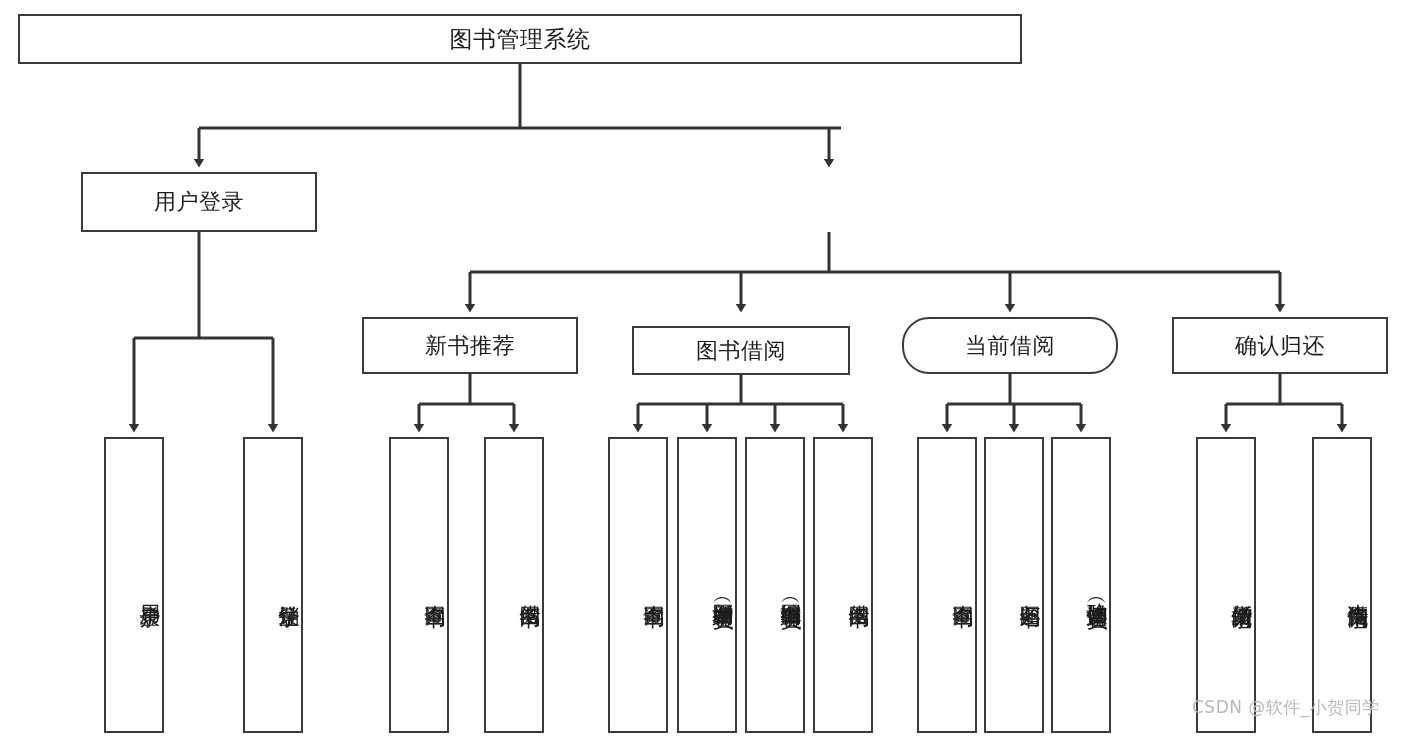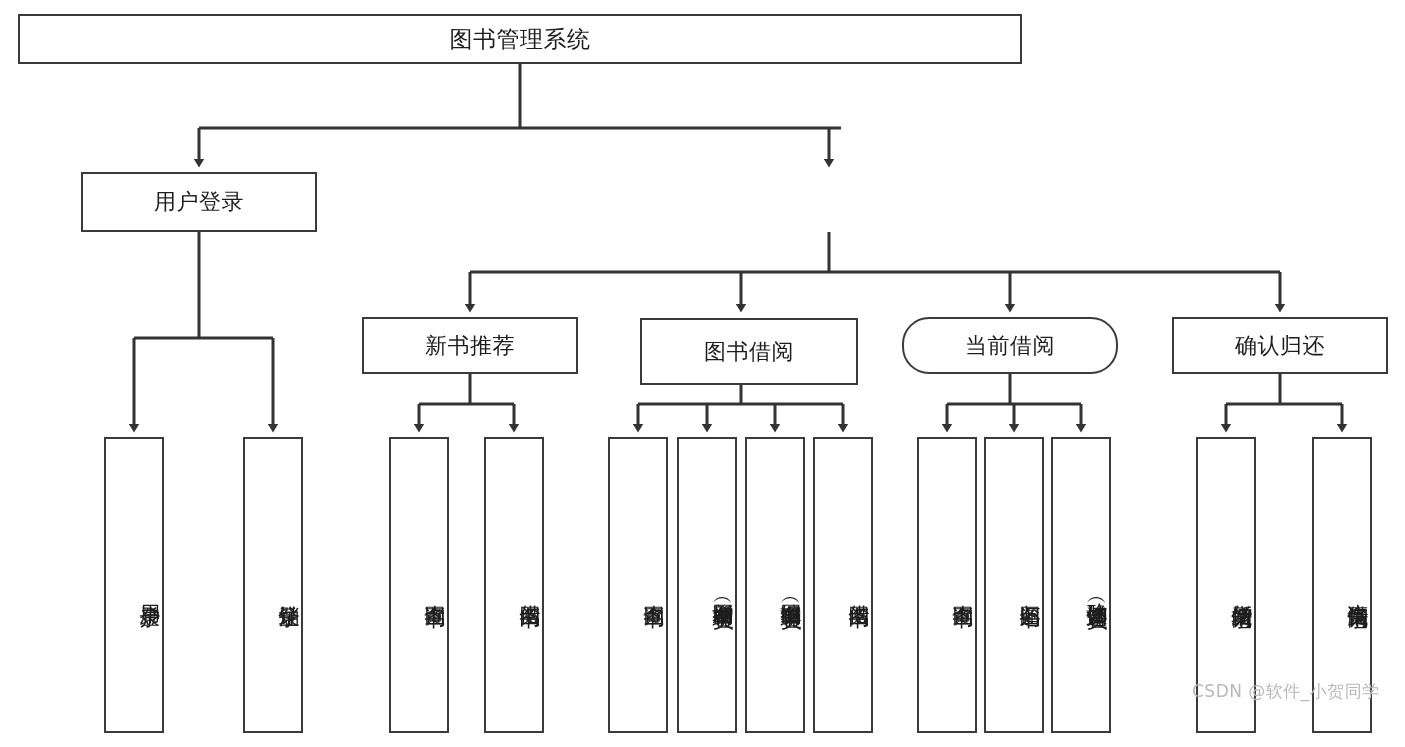--- a/index.html
+++ b/index.html
@@ -126,21 +126,21 @@
     <span>图书管理系统</span>
   </div>
 
   <div class="node horiz" style="left:81px;top:172px;width:236px;height:60px;">
     <span>用户登录</span>
   </div>
 
   <div class="node horiz" style="left:362px;top:317px;width:216px;height:57px;">
     <span>新书推荐</span>
   </div>
-  <div class="node horiz" style="left:632px;top:318px;width:218px;height:67px;margin-left:8px;">
+  <div class="node horiz" style="left:632px;top:326px;width:218px;height:49px;">
     <span>图书借阅</span>
   </div>
   <div class="node horiz" style="left:902px;top:317px;width:216px;height:57px;border-radius:27px;">
     <span>当前借阅</span>
   </div>
   <div class="node horiz" style="left:1172px;top:317px;width:216px;height:57px;">
     <span>确认归还</span>
   </div>
 
   <div class="node vert" style="left:104px;top:437px;width:60px;height:296px;">
@@ -180,15 +180,15 @@
     <span class="vlabel">确认归还（管理员）</span>
   </div>
 
   <div class="node vert" style="left:1196px;top:437px;width:60px;height:296px;">
     <span class="vlabel">新增借阅记录</span>
   </div>
   <div class="node vert" style="left:1312px;top:437px;width:60px;height:296px;">
     <span class="vlabel">查询借阅记录</span>
   </div>
 
-  <div class="watermark" style="left:1192px;top:680px;">CSDN @软件_小贺同学</div>
+  <div class="watermark" style="left:1192px;top:696px;">CSDN @软件_小贺同学</div>
 
 </div>
 
 </body></html>

